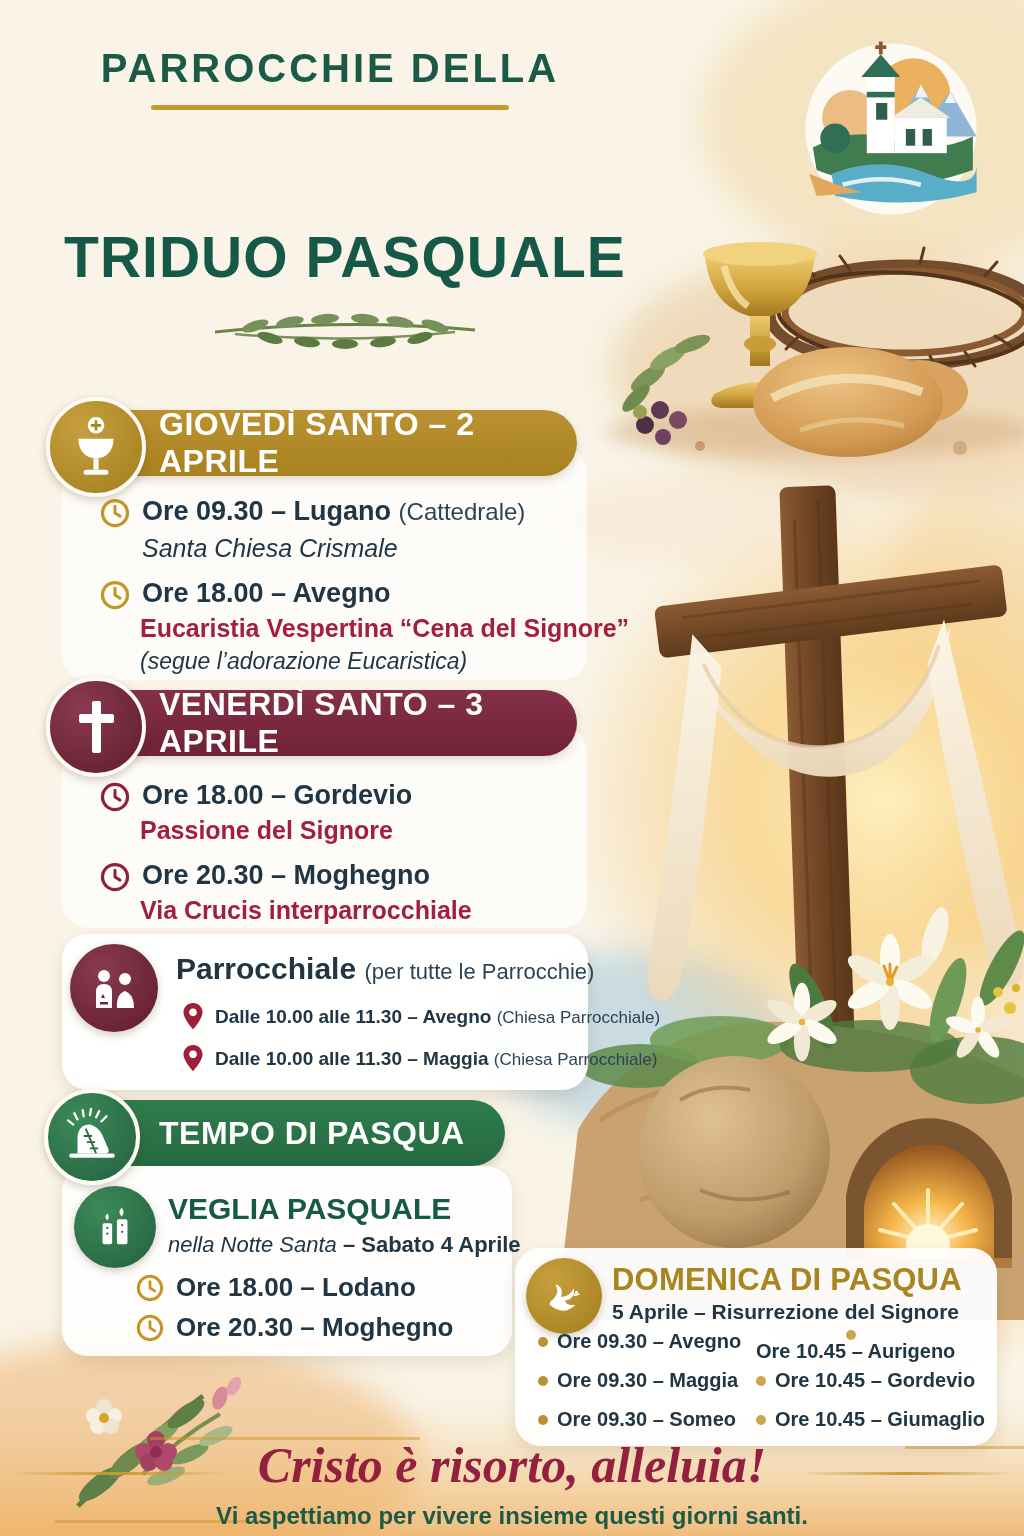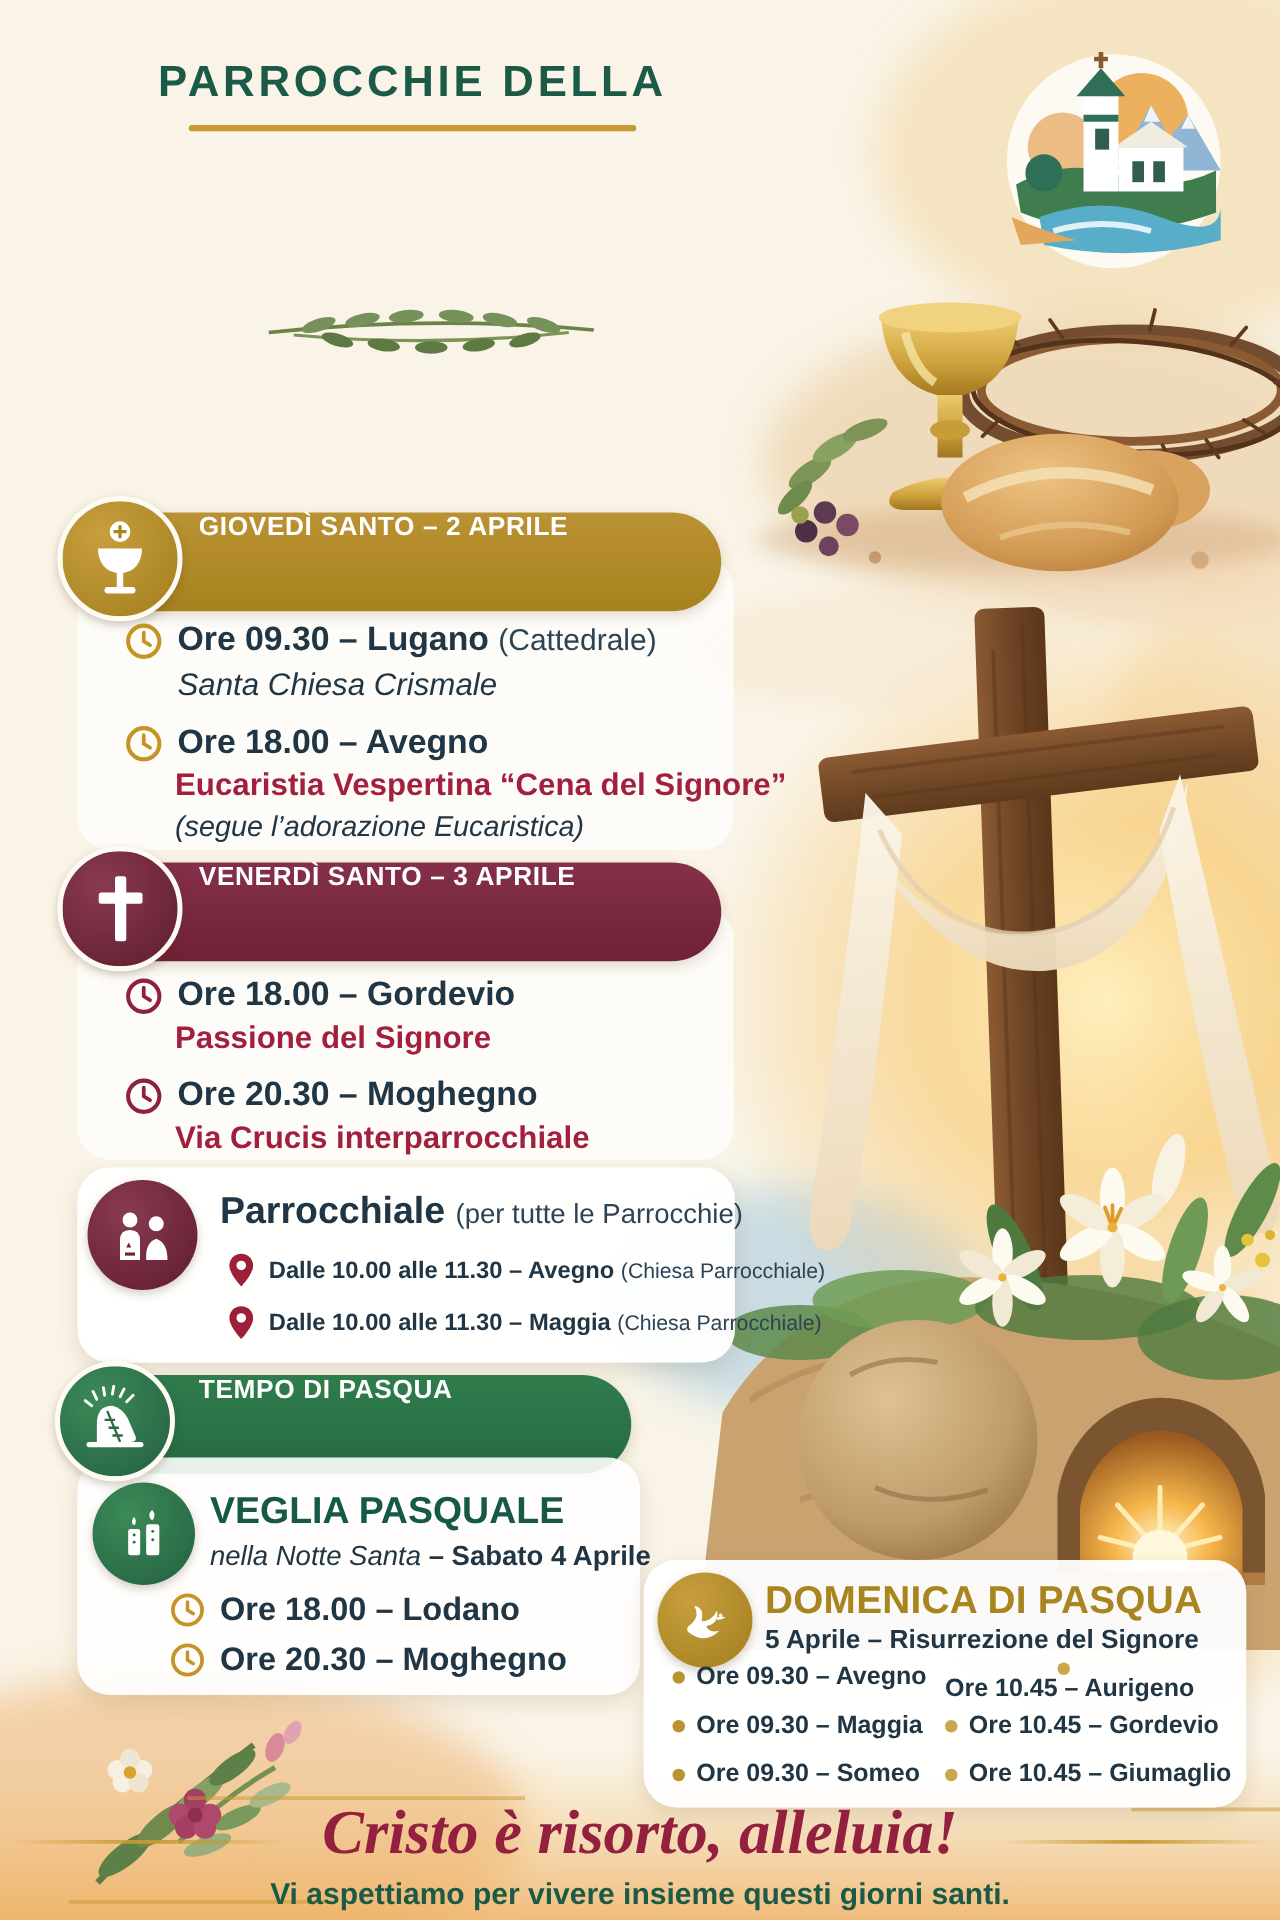--- a/index.html
+++ b/index.html
@@ -2,31 +2,31 @@
 <html><head>
 <meta charset="utf-8">
 <style>
   html,body{margin:0;padding:0;}
   body{width:1024px;height:1536px;position:relative;overflow:hidden;
        font-family:"Liberation Sans",sans-serif;background:#f9f4e7;}
   .abs{position:absolute;}
   .nowrap{white-space:nowrap;}
   
   .header{left:0;top:46px;width:660px;text-align:center;z-index:3;}
-  .eyebrow{font-size:35px;font-weight:bold;letter-spacing:3px;color:#1b5a47;}
+  .eyebrow{font-size:40px;font-weight:bold;letter-spacing:3px;color:#1b5a47;}
   .script-title{font-family:"Liberation Serif",serif;font-style:italic;font-weight:bold;
                 font-size:78px;color:#93203f;line-height:1.12;margin-top:2px;}
   .gold-rule{width:358px;height:5px;background:#c69a33;border-radius:3px;margin:14px auto 0;}
   .titleblock{left:0;top:224px;width:690px;text-align:center;z-index:3;}
   .main-title{font-size:57px;font-weight:bold;color:#175948;letter-spacing:1px;}
   .sub-title{font-size:37px;font-weight:bold;color:#a9851f;margin-top:10px;letter-spacing:1px;}
   .olive-divider{margin:14px auto 0;display:block;}
   
-  .banner{height:79px;border-radius:40px;display:flex;align-items:flex-start;z-index:2;
-          color:#fff;font-weight:bold;font-size:21px;letter-spacing:.5px;
+  .banner{height:66px;border-radius:40px;display:flex;align-items:center;z-index:2;
+          color:#fff;font-weight:bold;font-size:32px;letter-spacing:.5px;
           padding-left:102px;box-sizing:border-box;box-shadow:0 4px 10px rgba(90,60,20,.18);}
   .banner-gold{background:linear-gradient(180deg,#bb9233,#a8821f);}
   .banner-maroon{background:linear-gradient(180deg,#85304a,#6f2136);}
   .banner-green{background:linear-gradient(180deg,#2f7c4c,#256b41);}
   .badge{border-radius:50%;border:4px solid #fdfbf4;display:flex;align-items:center;
          justify-content:center;z-index:3;box-shadow:0 3px 8px rgba(80,50,20,.25);box-sizing:border-box;}
   .badge-gold{background:radial-gradient(circle at 35% 30%,#c79f3f,#a37d1c);}
   .badge-maroon{background:radial-gradient(circle at 35% 30%,#8a3a50,#5f1c2d);}
   .badge-green{background:radial-gradient(circle at 35% 30%,#3c8a58,#236040);}
   
@@ -309,20 +309,21 @@
   <rect x="42" y="36" width="6" height="9" fill="#2f5e4c"></rect>
   <polygon points="34,22 44.5,10 55,22" fill="#2f6e57"></polygon>
   <path d="M44.5 10 V3 M41.5 6 H47.5" stroke="#8a5a28" stroke-width="2"></path>
 </svg>
 
 <div class="abs header">
   <div class="eyebrow">PARROCCHIE DELLA</div>
   <div class="gold-rule"></div>
 </div>
 <div class="abs titleblock">
+  <div class="main-title">TRIDUO PASQUALE</div>
   <svg class="olive-divider" width="300" height="48" viewBox="0 0 300 48">
     <path d="M20 28 Q150 14 280 26" stroke="#6b8446" stroke-width="3" fill="none"></path>
     <path d="M40 30 Q150 40 260 28" stroke="#7d9457" stroke-width="2.5" fill="none"></path>
     <g fill="#76915a">
       <ellipse cx="60" cy="22" rx="14" ry="5" transform="rotate(-18 60 22)"></ellipse>
       <ellipse cx="95" cy="18" rx="14" ry="5" transform="rotate(-12 95 18)"></ellipse>
       <ellipse cx="130" cy="15" rx="14" ry="5" transform="rotate(-6 130 15)"></ellipse>
       <ellipse cx="170" cy="15" rx="14" ry="5" transform="rotate(6 170 15)"></ellipse>
       <ellipse cx="205" cy="18" rx="14" ry="5" transform="rotate(12 205 18)"></ellipse>
       <ellipse cx="240" cy="22" rx="14" ry="5" transform="rotate(18 240 22)"></ellipse>

